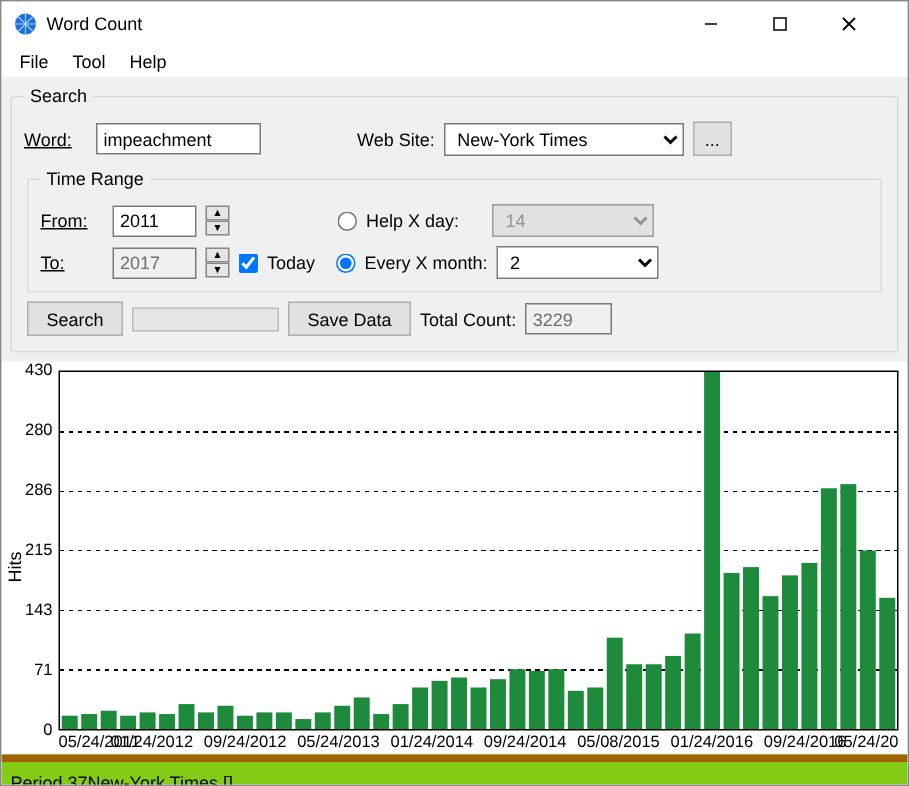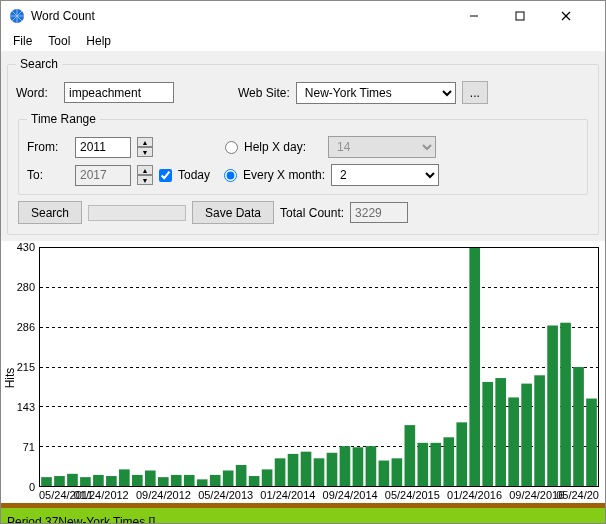--- a/index.html
+++ b/index.html
@@ -9,21 +9,21 @@
 .titlebar .title { flex: 1; font-size: 12px; }
 .winbtns { display: flex; height: 100%; }
 .winbtn { width: 46px; height: 30px; display: flex; align-items: center; justify-content: center; font-family: Arial; font-size: 12px; }
 .winbtn svg { width: 10px; height: 10px; }
 .menubar { height: 20px; display: flex; align-items: center; padding: 0 4px; background: #fff; }
 .menubar span { padding: 0 8px; cursor: default; }
 .client { background: #f0f0f0; padding: 4px; }
 fieldset.group { border: 1px solid #d9d9d9; border-radius: 2px; margin: 2px; padding: 4px 8px 8px 8px; background: #f0f0f0; }
 fieldset.group > legend { padding: 0 4px; font-size: 12px; }
 .row { display: flex; align-items: center; gap: 6px; margin-top: 6px; }
-.lbl { width: 42px; }
+.lbl { width: 42px; text-decoration: underline; }
 .input, select { font-family: inherit; font-size: 12px; background: #fff; border: 1px solid #7a7a7a; height: 21px; padding: 1px 4px; }
 .input.readonly { background: #f0f0f0; color: #6d6d6d; }
 .select { width: 160px; height: 22px; }
 .numselect { width: 108px; height: 22px; }
 .spin { width: 16px; display: flex; flex-direction: column; }
 .spin div { width: 16px; height: 10px; border: 1px solid #888; background: #e5e5e5; font-size: 7px; display: flex; align-items: center; justify-content: center; line-height: 1; }
 .btn { background: #e1e1e1; border: 1px solid #adadad; height: 23px; padding: 0 12px; font-family: inherit; font-size: 12px; }
 .ellipsis-btn { width: 26px; padding: 0; text-align: center; }
 .radio, .check { width: 13px; height: 13px; vertical-align: middle; }
 .barrow { display: flex; align-items: center; gap: 6px; margin: 6px 2px 2px 2px; }
@@ -196,20 +196,20 @@
         </g>
     </svg>
   </div>
   <div class="xticks">
       <div class="xtick" style="left: 0%; transform: translateX(0px);">05/24/2011</div>
       <div class="xtick" style="left: 11.1111%;">01/24/2012</div>
       <div class="xtick" style="left: 22.2222%;">09/24/2012</div>
       <div class="xtick" style="left: 33.3333%;">05/24/2013</div>
       <div class="xtick" style="left: 44.4444%;">01/24/2014</div>
       <div class="xtick" style="left: 55.5556%;">09/24/2014</div>
-      <div class="xtick" style="left: 66.6667%;">05/24/2015</div>
+      <div class="xtick" style="left: 66.6667%;">05/08/2015</div>
       <div class="xtick" style="left: 77.7778%;">01/24/2016</div>
       <div class="xtick" style="left: 88.8889%;">09/24/2016</div>
       <div class="xtick" style="left: 100%; transform: translateX(-100%);">05/24/20</div>
     </div>
 </div>
 
 <div class="status">Period 37New-York Times []</div>
 
 </body></html>

